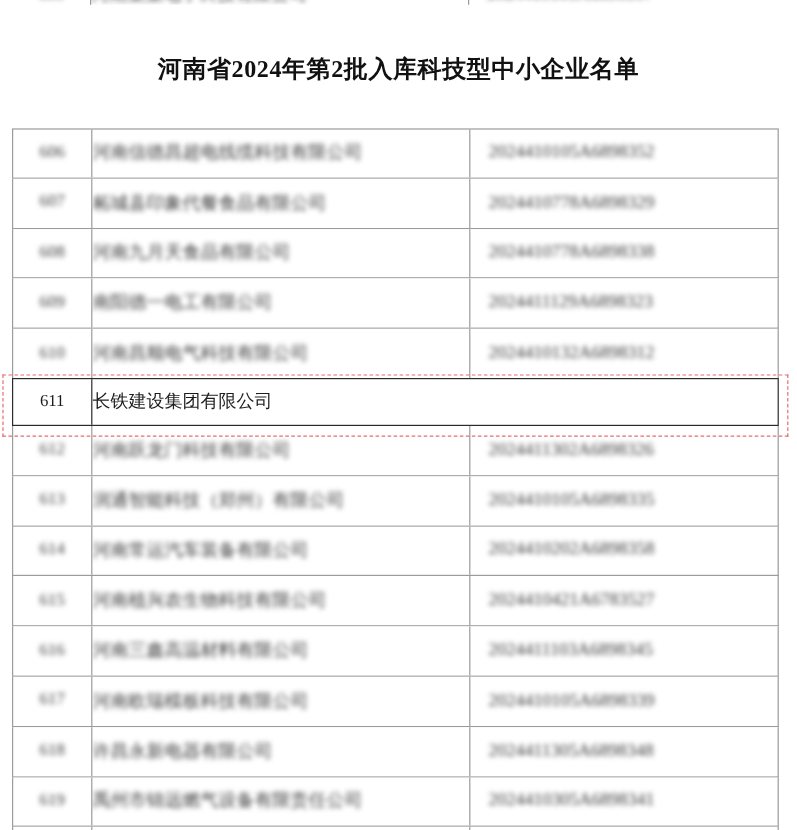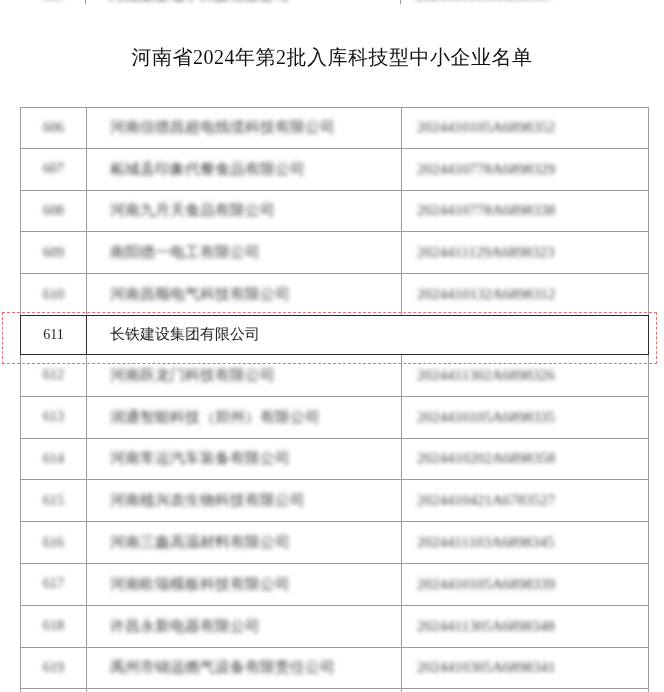--- a/index.html
+++ b/index.html
@@ -2,33 +2,32 @@
 <html><head>
 <meta charset="utf-8">
 <style>
   html,body{margin:0;padding:0}
   body{
     width:664px;height:692px;position:relative;overflow:hidden;background:#ffffff;
     font-family:"Liberation Serif","DejaVu Serif",serif;color:#222;
   }
   .doc-title{
     position:absolute;top:44px;left:0;width:100%;text-align:center;
-    font-size:20px;font-weight:normal;letter-spacing:.5px;color:#111;white-space:nowrap;
+    font-size:20px;font-weight:bold;letter-spacing:.5px;color:#111;white-space:nowrap;
   }
   .table-wrap{position:absolute;left:10px;top:107px;width:639px}
   .row{
     display:flex;align-items:stretch;box-sizing:border-box;height:41.8px;
     border-left:1px solid #9b9b9b;border-right:1px solid #9b9b9b;border-bottom:1px solid #9b9b9b;
     background:#fff;
-    margin-left:10px;
   }
   .row.first{border-top:1px solid #9b9b9b}
   .cell{box-sizing:border-box;display:flex;align-items:center;overflow:hidden;white-space:nowrap}
   .c1{width:65px;justify-content:center;font-size:14px}
-  .c2{width:315px;border-left:1px solid #9b9b9b;padding-left:23px;font-size:15px}
+  .c2{width:315px;border-left:1px solid #9b9b9b;padding-left:0;font-size:15px}
   .c3{flex:1;border-left:1px solid #9b9b9b;padding-left:15px;font-size:15px}
   .blur-row{filter:blur(0.6px)}
   .blur-row .txt{filter:blur(2.3px);color:#3a3a3a}
   .hl-row{
     height:40px;margin-top:-1px;position:relative;z-index:2;
     border:1.5px solid #2b2b2b;filter:none;
   }
   .hl-row .c2,.hl-row .c3{border-left:1.5px solid #2b2b2b}
   .hl-row .txt{filter:none;color:#1d1d1d}
   .hl-box{

